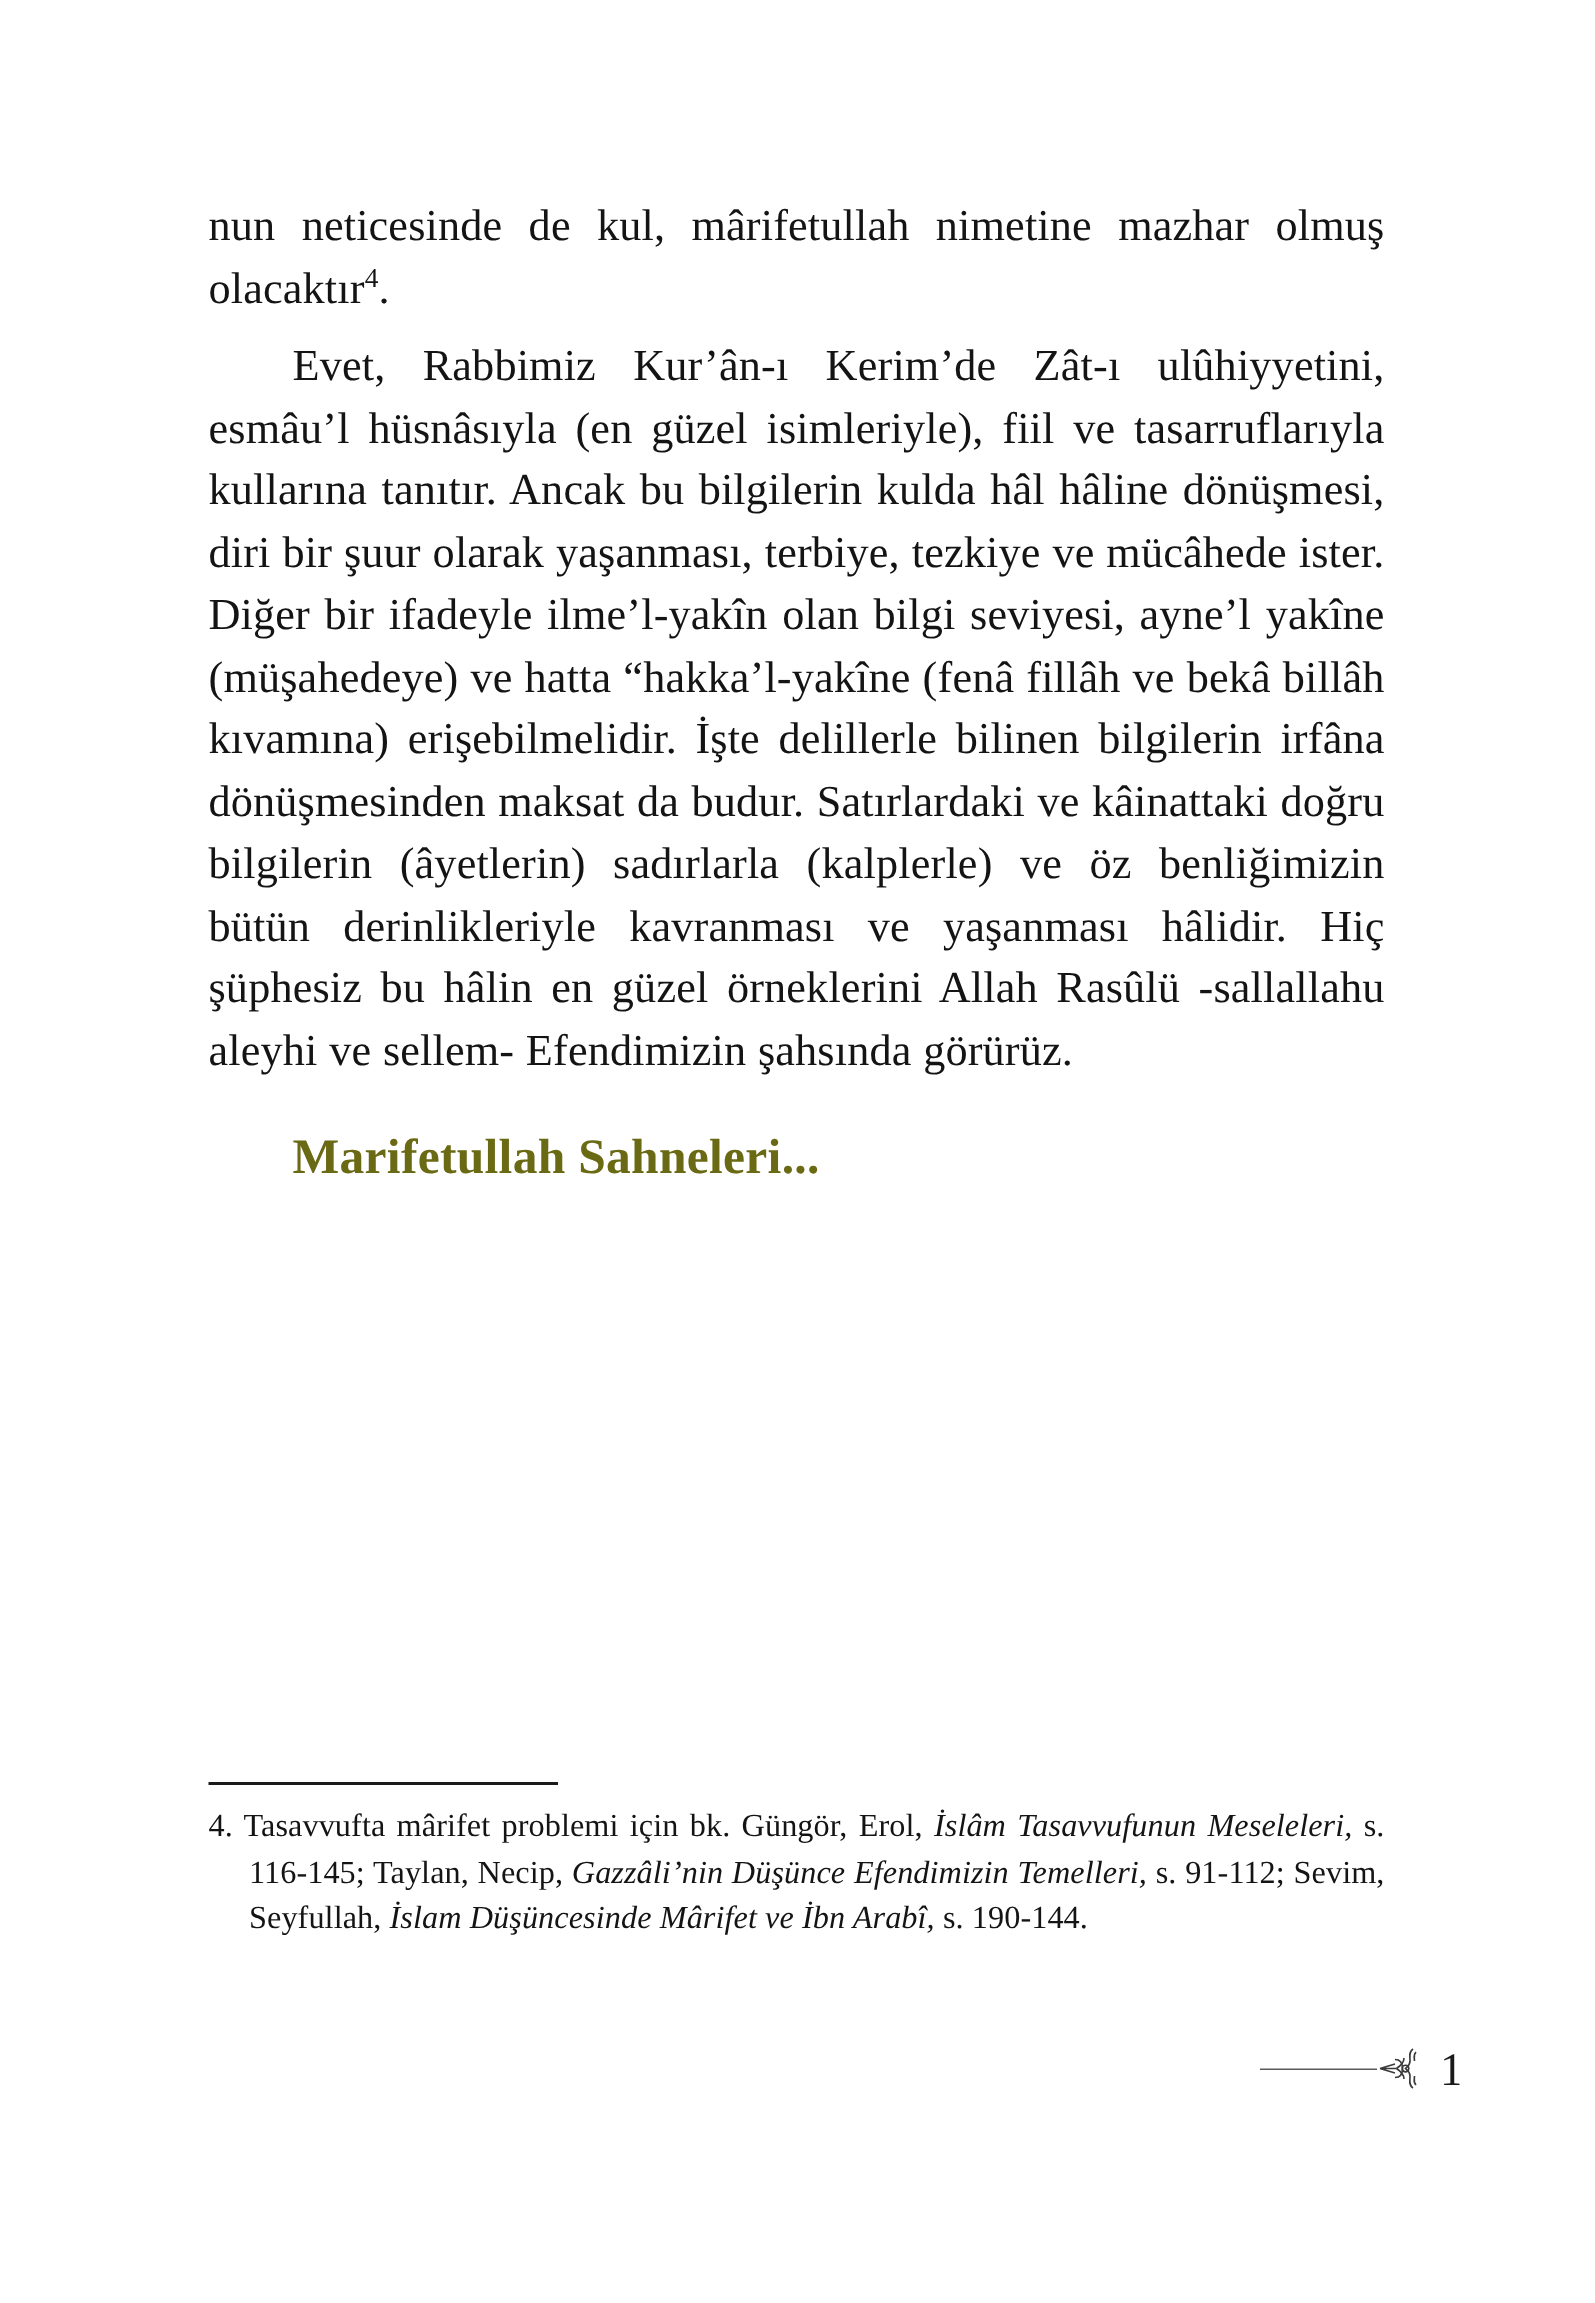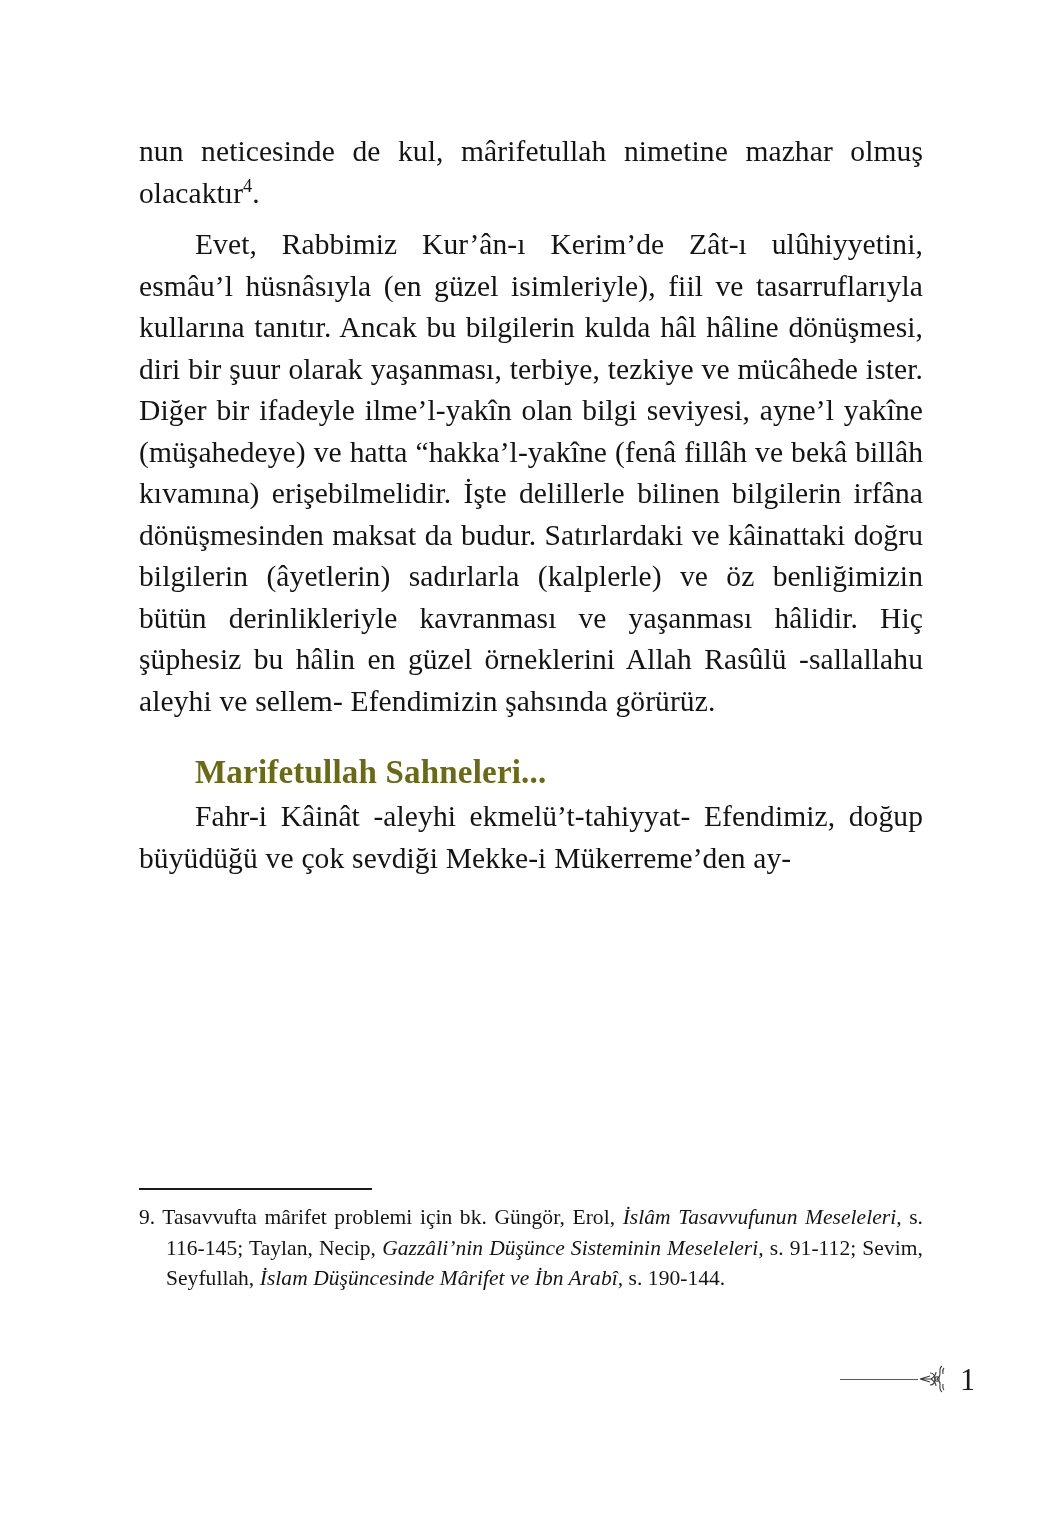--- a/index.html
+++ b/index.html
@@ -123,28 +123,27 @@
   <div class="column">
 
     <p class="body first"><span>nun neticesinde de kul, mârifetullah nimetine mazhar olmuş olacaktır</span><sup class="fn">4</sup><span>.</span></p>
 
 
 
     <p class="body">Evet, Rabbimiz Kur’ân-ı Kerim’de Zât-ı ulûhiyyetini, esmâu’l hüsnâsıyla (en güzel isimleriyle), fiil ve tasarruflarıyla kullarına tanıtır. Ancak bu bilgilerin kulda hâl hâline dönüşmesi, diri bir şuur olarak yaşanması, terbiye, tezkiye ve mücâhede ister. Diğer bir ifadeyle ilme’l-yakîn olan bilgi seviyesi, ayne’l yakîne (müşahedeye) ve hatta “hakka’l-yakîne (fenâ fillâh ve bekâ billâh kıvamına) erişebilmelidir. İşte delillerle bilinen bilgilerin irfâna dönüşmesinden maksat da budur. Satırlardaki ve kâinattaki doğru bilgilerin (âyetlerin) sadırlarla (kalplerle) ve öz benliğimizin bütün derinlikleriyle kavranması ve yaşanması hâlidir. Hiç şüphesiz bu hâlin en güzel örneklerini Allah Rasûlü -sallallahu aleyhi ve sellem- Efendimizin şahsında görürüz.</p>
 
     <h2 class="section-heading">Marifetullah Sahneleri...</h2>
 
-    <p class="body">Fahr-i Kâinât -aleyhi ekmelü’t-tahiyyat- Efendimiz, doğup büyüdüğü ve çok sevdiği Mekke-i Mükerreme’den ay-</p>
 
   </div>
 
   <div class="footnote-area">
     <div class="footnote-rule"></div>
     <div class="footnote">
-      <span>9. Tasavvufta mârifet problemi için bk. Güngör, Erol, </span><i>İslâm Tasavvufunun Meseleleri,</i><span> s. 116-145; Taylan, Necip, </span><i>Gazzâli’nin Düşünce Sisteminin Meseleleri,</i><span> s. 91-112; Sevim, Seyfullah, </span><i>İslam Düşüncesinde Mârifet ve İbn Arabî,</i><span> s. 190-144.</span>
+      <span>4. Tasavvufta mârifet problemi için bk. Güngör, Erol, </span><i>İslâm Tasavvufunun Meseleleri,</i><span> s. 116-145; Taylan, Necip, </span><i>Gazzâli’nin Düşünce Efendimizin Temelleri,</i><span> s. 91-112; Sevim, Seyfullah, </span><i>İslam Düşüncesinde Mârifet ve İbn Arabî,</i><span> s. 190-144.</span>
     </div>
   </div>
 
   <div class="folio">
     <div class="folio-rule"></div>
     <span class="folio-orn">
       <svg width="36" height="34" viewBox="0 0 36 34" fill="none" stroke="#3a3a3a" stroke-width="1.1">
         <path d="M2 17 L12 14 M2 17 L12 20 M2 17 L13 17"></path>
         <path d="M12 11 C16 11 17 14 17 17 C17 20 16 23 12 23"></path>
         <path d="M13 17 C16 15 18 13 18 10"></path>

